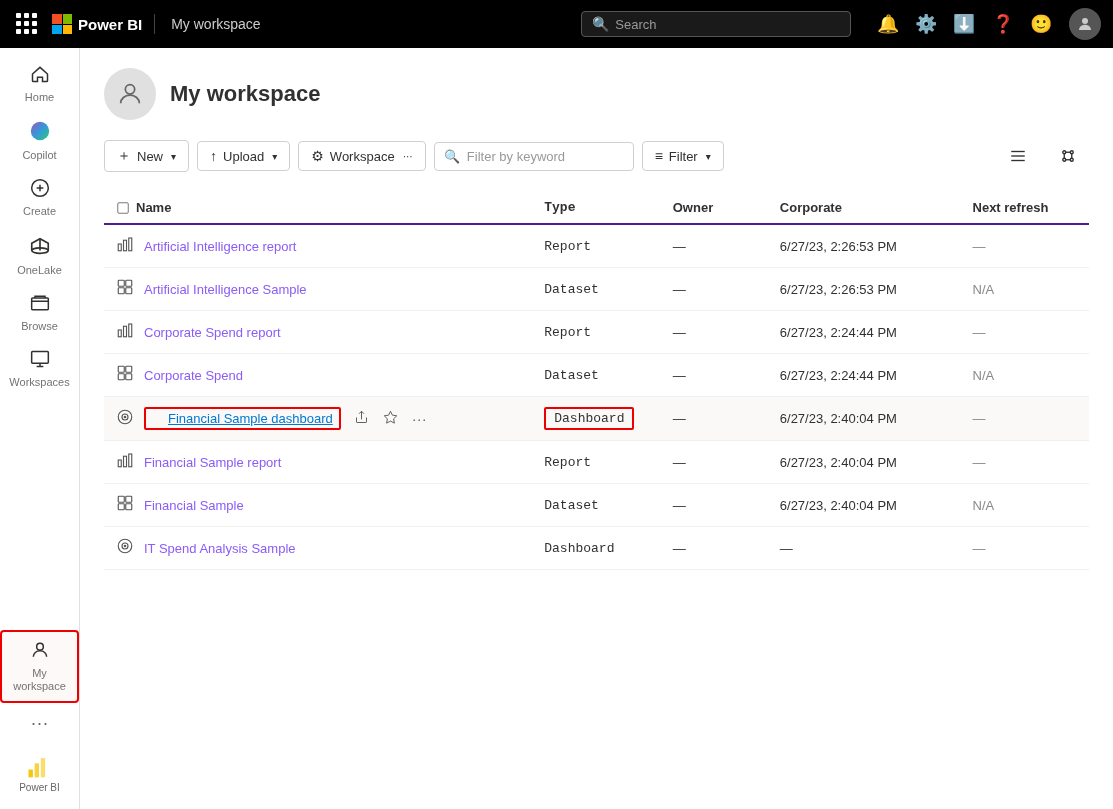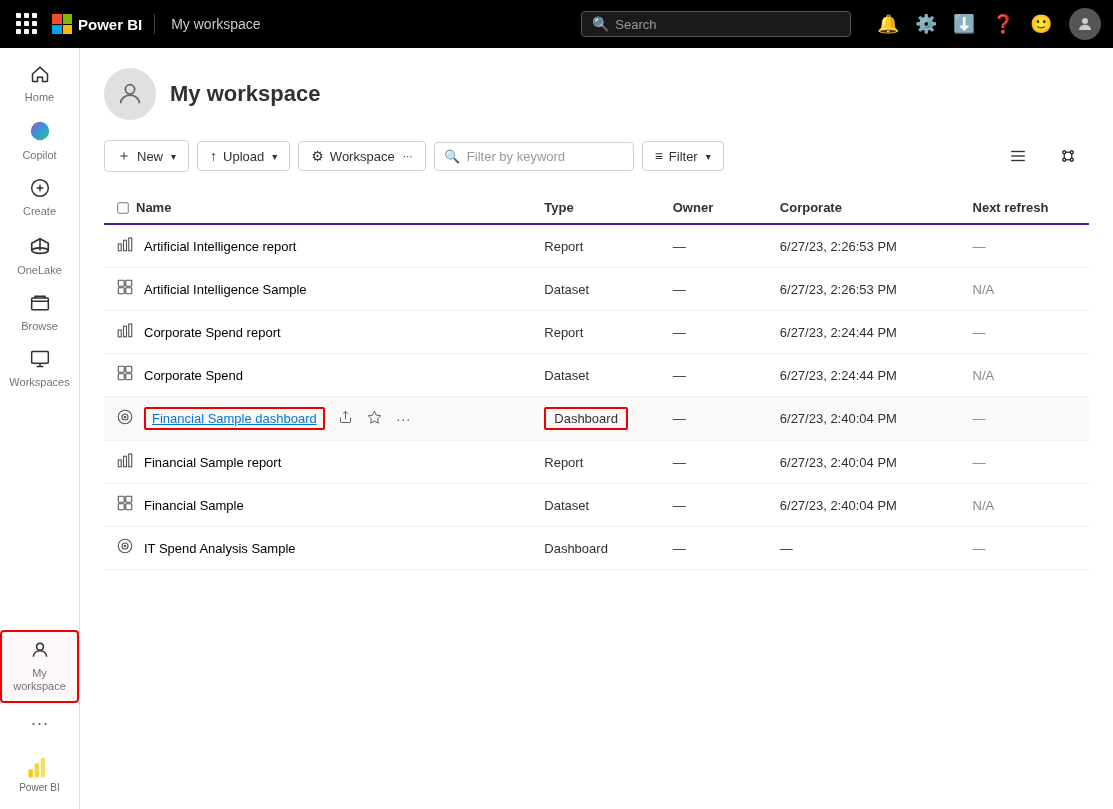--- a/index.html
+++ b/index.html
@@ -128,33 +128,33 @@
     }
     .data-table td {
       padding: 10px 12px;
       font-size: 13px;
       color: #323130;
       border-bottom: 1px solid #f0f0f0;
     }
     .data-table tr.highlighted td { background: #faf9f8; }
     .row-icon { font-size: 16px; color: #666; }
     .name-cell { display: flex; align-items: center; gap: 10px; }
-    .name-link { color: #0078d4; text-decoration: underline; cursor: pointer; }
-    .name-text { color: #000000; }
+    .name-link { color: #0078d4; text-decoration: underline; cursor: pointer; margin-left: 16px; }
+    .name-text { color: #8b5cf6; }
     .type-cell { color: #323130; }
     .dash-cell { color: #888; }
     .date-cell { color: #323130; }
     .na-cell { color: #888; }
     .name-box { border: 2px solid #e00; border-radius: 2px; padding: 2px 6px; }
     .type-box { border: 2px solid #e00; border-radius: 2px; padding: 2px 8px; }
     .inline-actions { display: flex; align-items: center; gap: 8px; }
     .inline-action-icon { font-size: 15px; color: #666; cursor: pointer; padding: 2px 3px; }
 
     .col-name { width: 40%; }
-    .col-type { width: 12%; }
+    .col-type { width: 12%; font-family: Liberation Mono, monospace; }
     .col-owner { width: 10%; }
     .col-refreshed { width: 18%; }
     .col-next { width: 12%; }
   </style>
 </head>
 <body>
 
 <div class="topnav">
   <div class="topnav-grid">
     <span></span>

